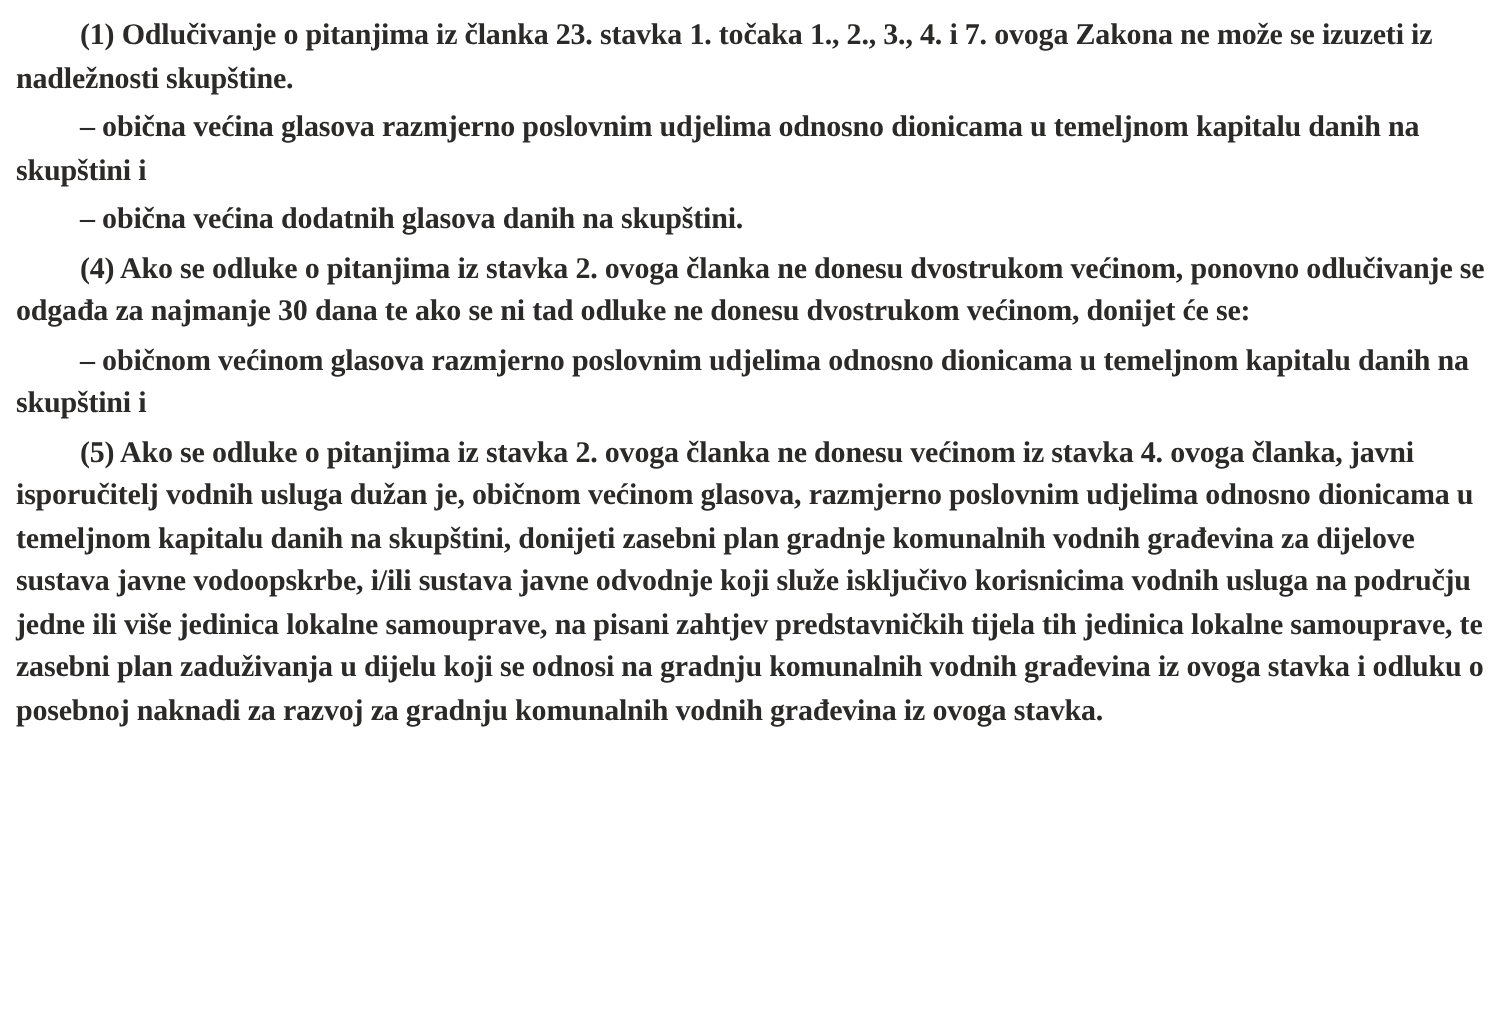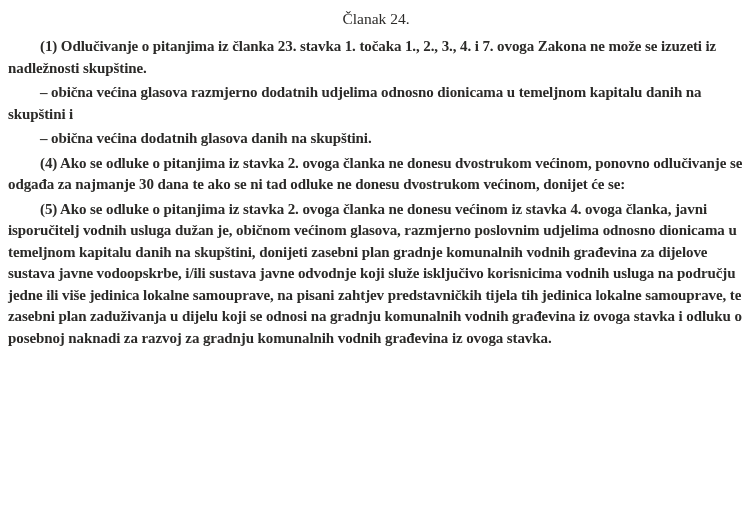--- a/index.html
+++ b/index.html
@@ -31,20 +31,20 @@
     text-align: left;
     margin: 0 0 3px 0;
     letter-spacing: -0.1px;
     font-weight: bold;
   }
 </style>
 </head>
 <body>
 
 <div class="page">
-  <div class="article-title">Članak 24.</div>
 
   <p class="para">(1) Odlučivanje o pitanjima iz članka 23. stavka 1. točaka 1., 2., 3., 4. i 7. ovoga Zakona ne može se izuzeti iz nadležnosti skupštine.</p>
-  <p class="para">– obična većina glasova razmjerno dodatnih udjelima odnosno dionicama u temeljnom kapitalu danih na skupštini i</p>
+  <p class="para">– obična većina glasova razmjerno poslovnim udjelima odnosno dionicama u temeljnom kapitalu danih na skupštini i</p>
   <p class="para">– obična većina dodatnih glasova danih na skupštini.</p>
   <p class="para">(4) Ako se odluke o pitanjima iz stavka 2. ovoga članka ne donesu dvostrukom većinom, ponovno odlučivanje se odgađa za najmanje 30 dana te ako se ni tad odluke ne donesu dvostrukom većinom, donijet će se:</p>
+  <p class="para">– običnom većinom glasova razmjerno poslovnim udjelima odnosno dionicama u temeljnom kapitalu danih na skupštini i</p>
   <p class="para">(5) Ako se odluke o pitanjima iz stavka 2. ovoga članka ne donesu većinom iz stavka 4. ovoga članka, javni isporučitelj vodnih usluga dužan je, običnom većinom glasova, razmjerno poslovnim udjelima odnosno dionicama u temeljnom kapitalu danih na skupštini, donijeti zasebni plan gradnje komunalnih vodnih građevina za dijelove sustava javne vodoopskrbe, i/ili sustava javne odvodnje koji služe isključivo korisnicima vodnih usluga na području jedne ili više jedinica lokalne samouprave, na pisani zahtjev predstavničkih tijela tih jedinica lokalne samouprave, te zasebni plan zaduživanja u dijelu koji se odnosi na gradnju komunalnih vodnih građevina iz ovoga stavka i odluku o posebnoj naknadi za razvoj za gradnju komunalnih vodnih građevina iz ovoga stavka.</p>
 </div>
 
 </body></html>

